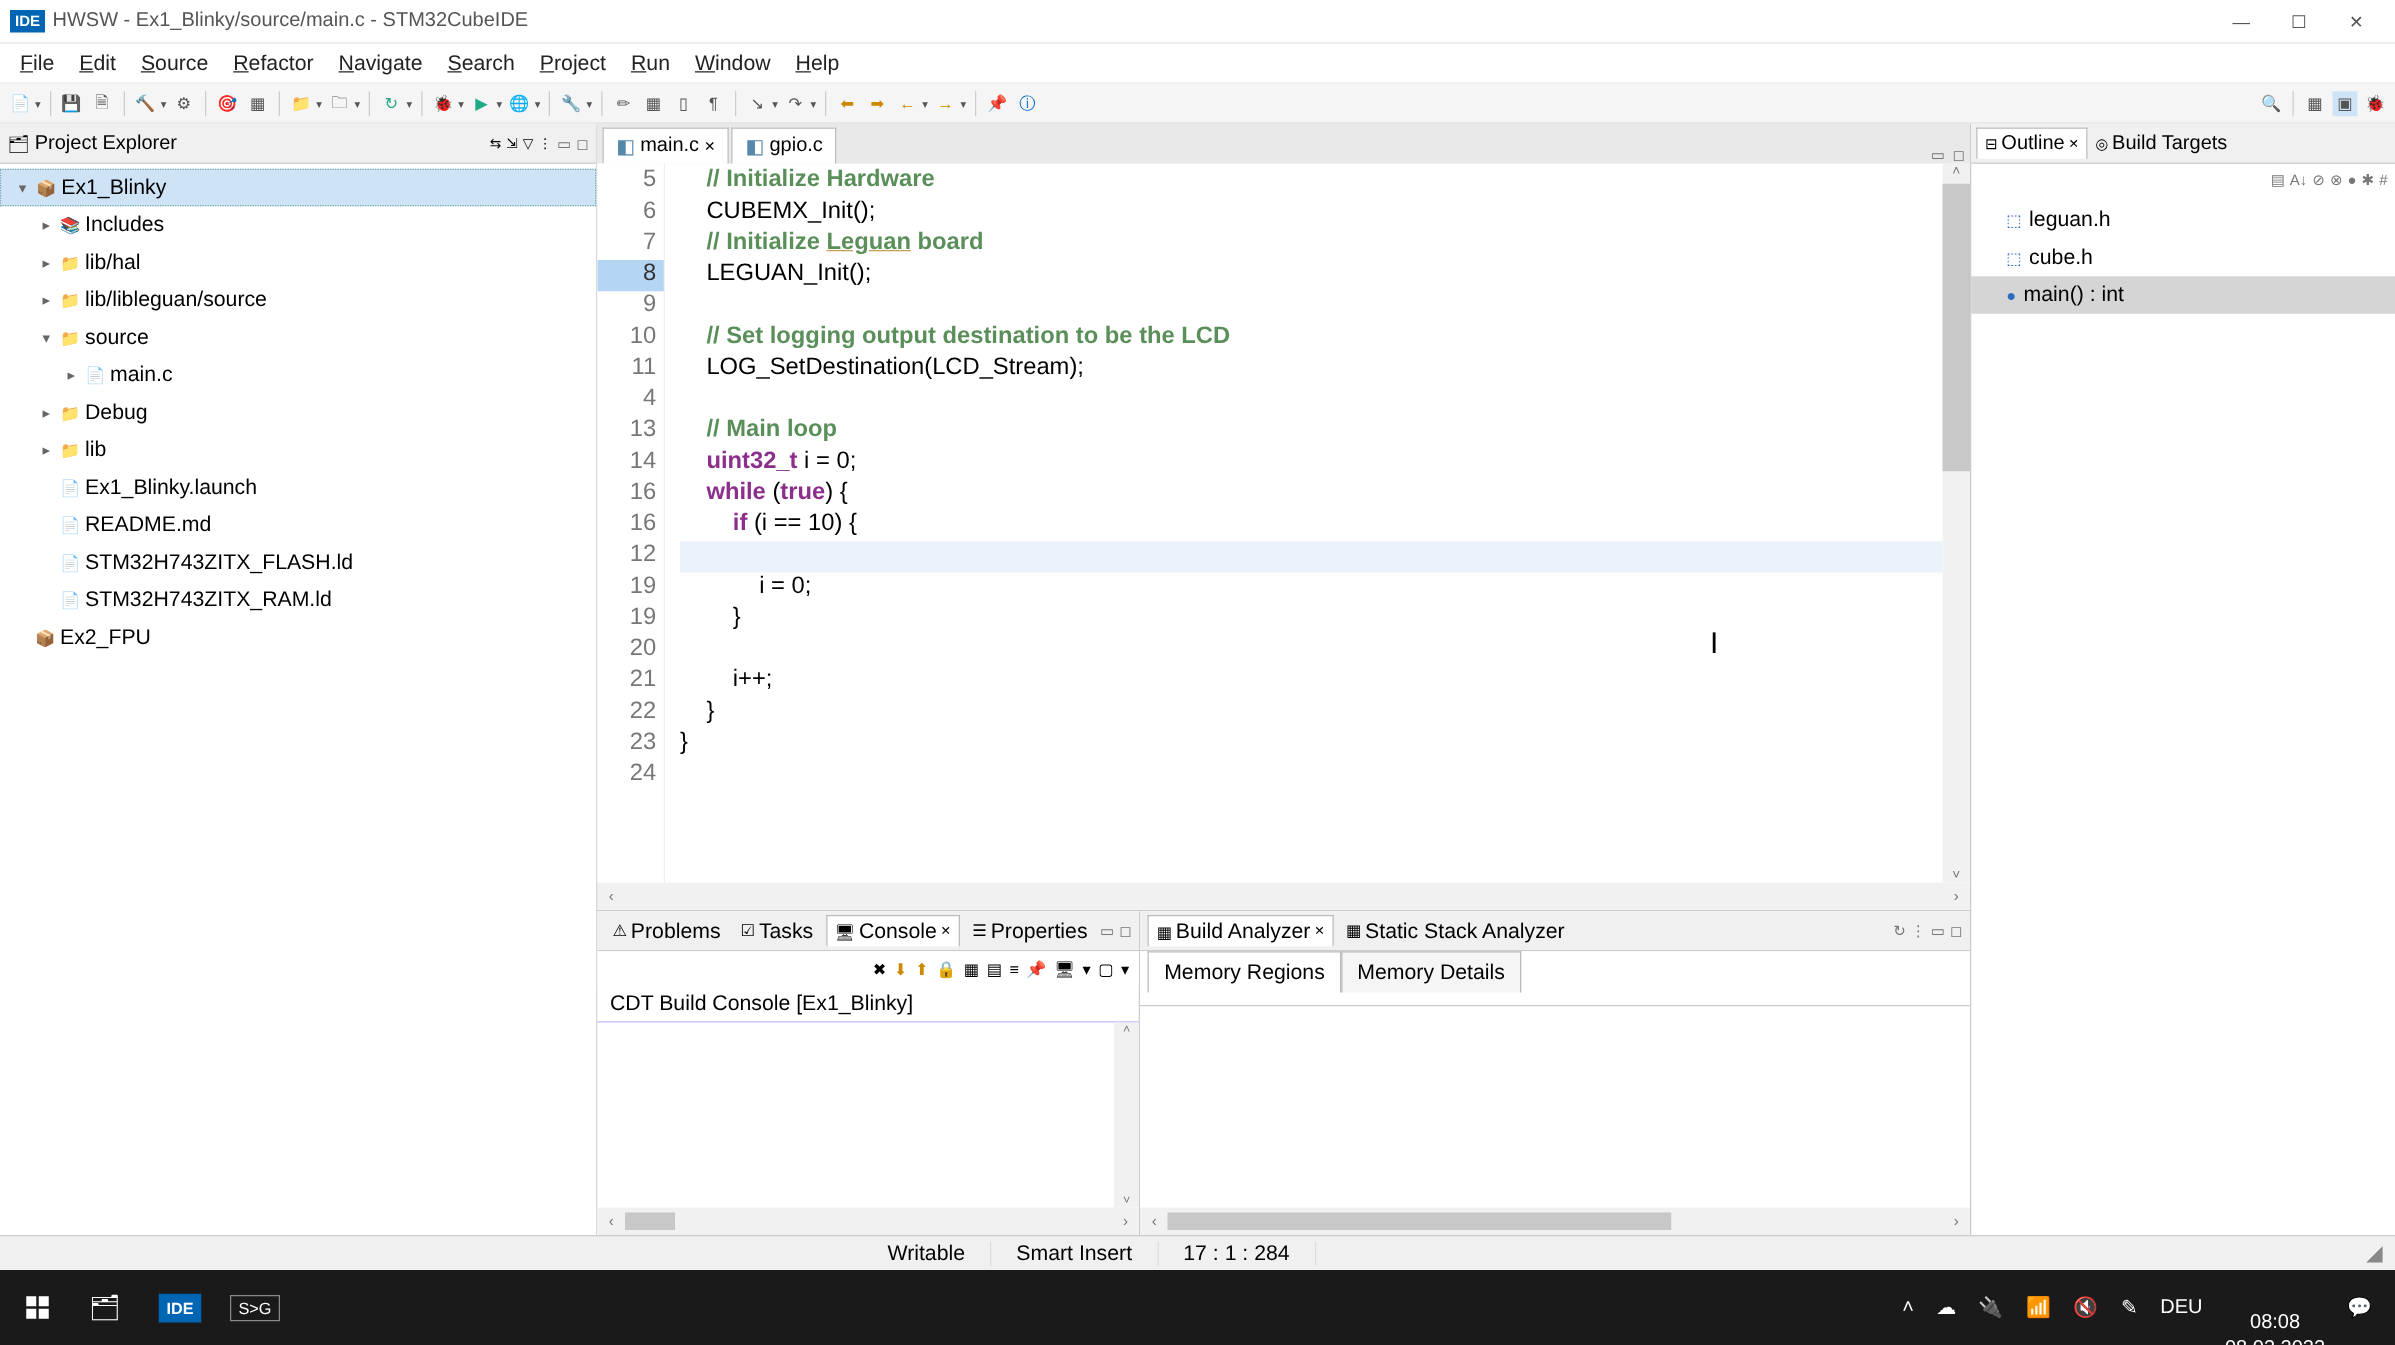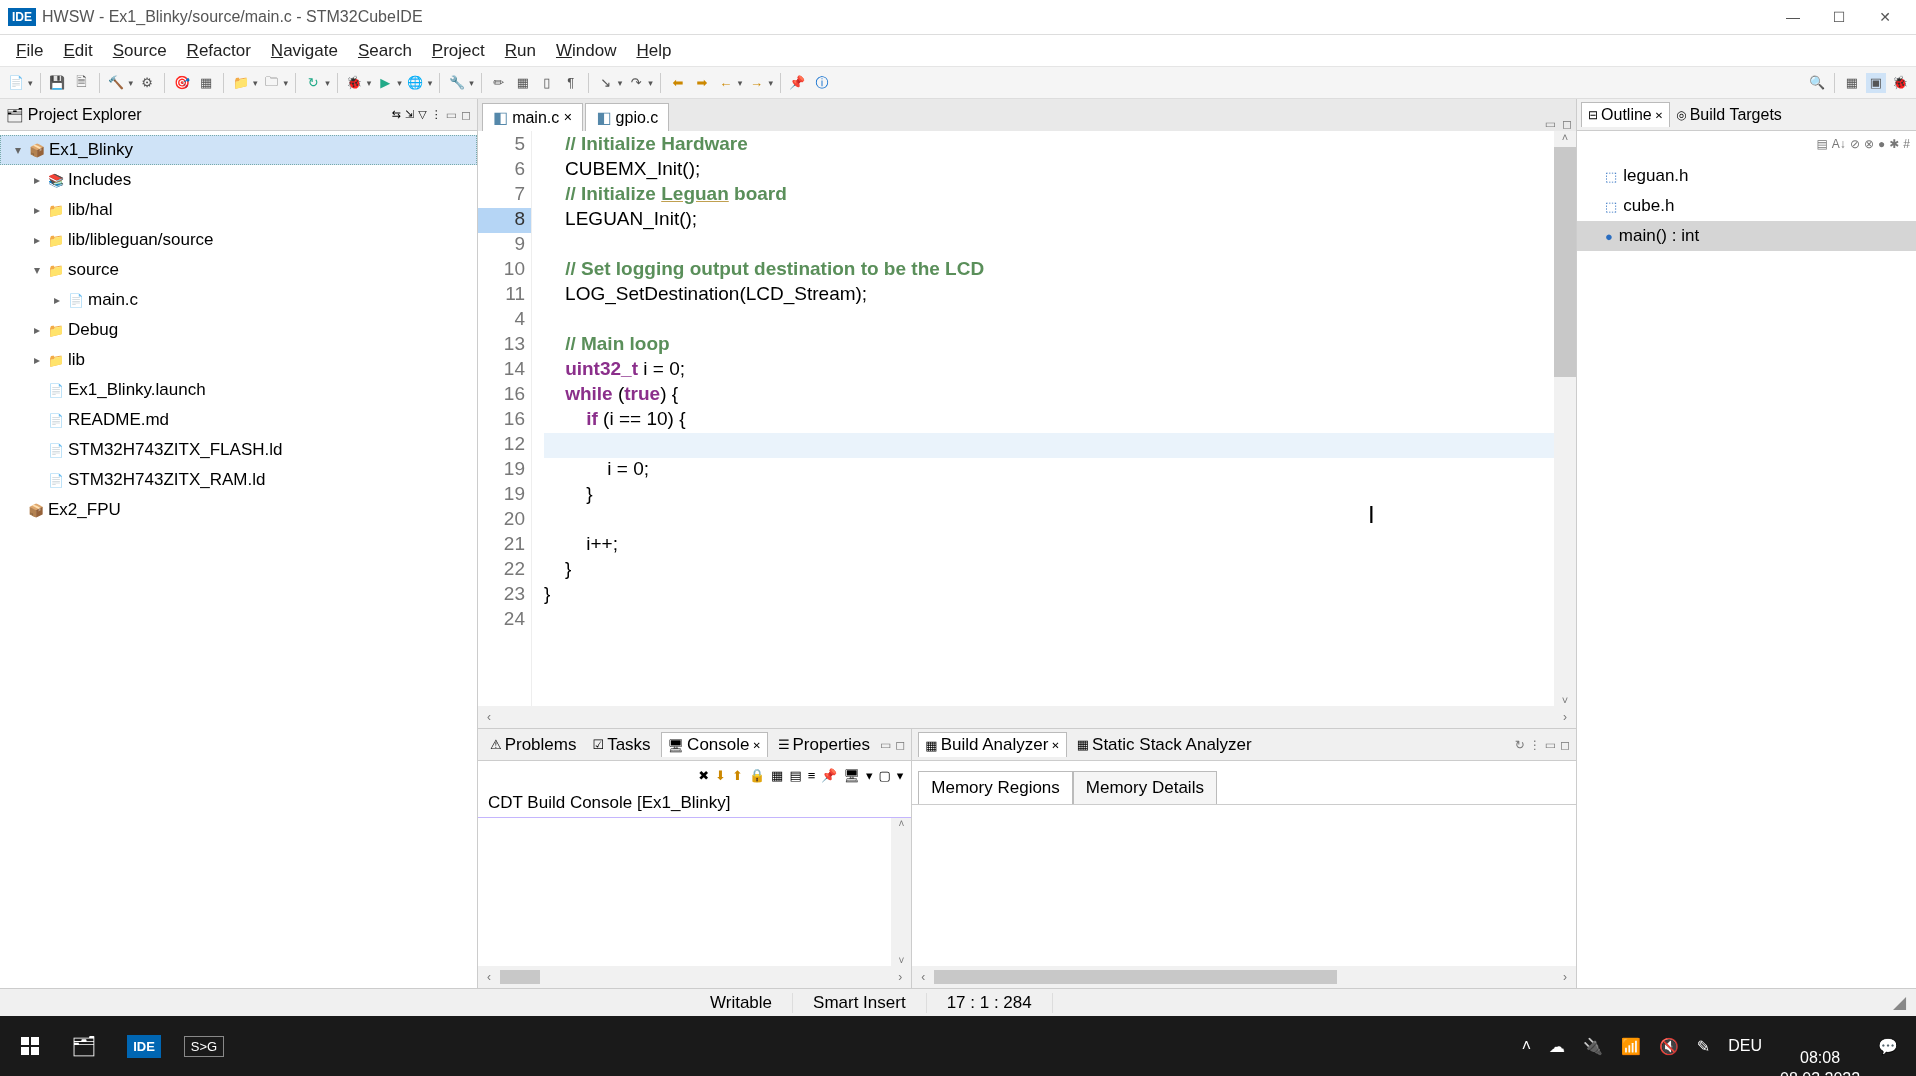--- a/index.html
+++ b/index.html
@@ -54,21 +54,21 @@
 .bottompanels { height: 260px; display: flex; border-top: 1px solid #ccc; }
 .botleft { flex: 1; display: flex; flex-direction: column; background: #fff; border-right: 1px solid #ccc; }
 .botright { width: 680px; display: flex; flex-direction: column; background: #fff; }
 .bottabs { height: 32px; display: flex; align-items: center; padding: 0 6px; background: #f0f0f0; border-bottom: 1px solid #ccc; font-size: 17px; gap: 4px; }
 .bottabs .tab { display: flex; align-items: center; gap: 3px; padding: 2px 6px; }
 .bottabs .tab.active { background: #fff; border: 1px solid #bbb; border-bottom: none; }
 .bottabs .mini { margin-left: auto; font-size: 12px; color: #777; display: flex; gap: 4px; }
 .consoletb { height: 28px; display: flex; align-items: center; justify-content: flex-end; gap: 6px; padding: 0 8px; background: #fff; font-size: 13px; }
 .consoletitle { padding: 4px 10px; font-size: 17px; border-bottom: 1px solid #c4b5fd; }
 .consoleout { flex: 1; font-family: "Consolas", monospace; font-size: 19px; padding: 10px; color: #2222cc; position: relative; }
-.analyzertabs { height: 44px; display: flex; align-items: flex-end; padding: 0 6px; background: #fff; border-bottom: 1px solid #ccc; }
+.analyzertabs { height: 44px; display: flex; align-items: flex-start; padding: 0 6px; background: #fff; border-bottom: 1px solid #ccc; }
 .analyzertabs .atab { padding: 6px 12px; font-size: 17px; border: 1px solid #bbb; border-bottom: none; background: #f5f5f5; }
 .analyzertabs .atab.active { background: #fff; }
 .tablehdr { display: flex; height: 34px; border-bottom: 1px solid #ccc; font-size: 17px; }
 .tablehdr .col { padding: 6px 10px; border-right: 1px solid #ddd; }
 .right { width: 340px; display: flex; flex-direction: column; border-left: 1px solid #ccc; background: #fff; }
 .outlinetabs { height: 32px; display: flex; align-items: center; padding: 0 4px; background: #f0f0f0; border-bottom: 1px solid #ccc; font-size: 16px; }
 .outlinetabs .otab { display: flex; align-items: center; gap: 3px; padding: 3px 6px; }
 .outlinetabs .otab.active { background: #fff; border: 1px solid #bbb; border-bottom: none; }
 .outlinetb { height: 26px; display: flex; align-items: center; justify-content: flex-end; gap: 4px; padding: 0 6px; font-size: 12px; color: #777; }
 .outlinelist { flex: 1; padding: 4px 0; font-size: 17px; }

